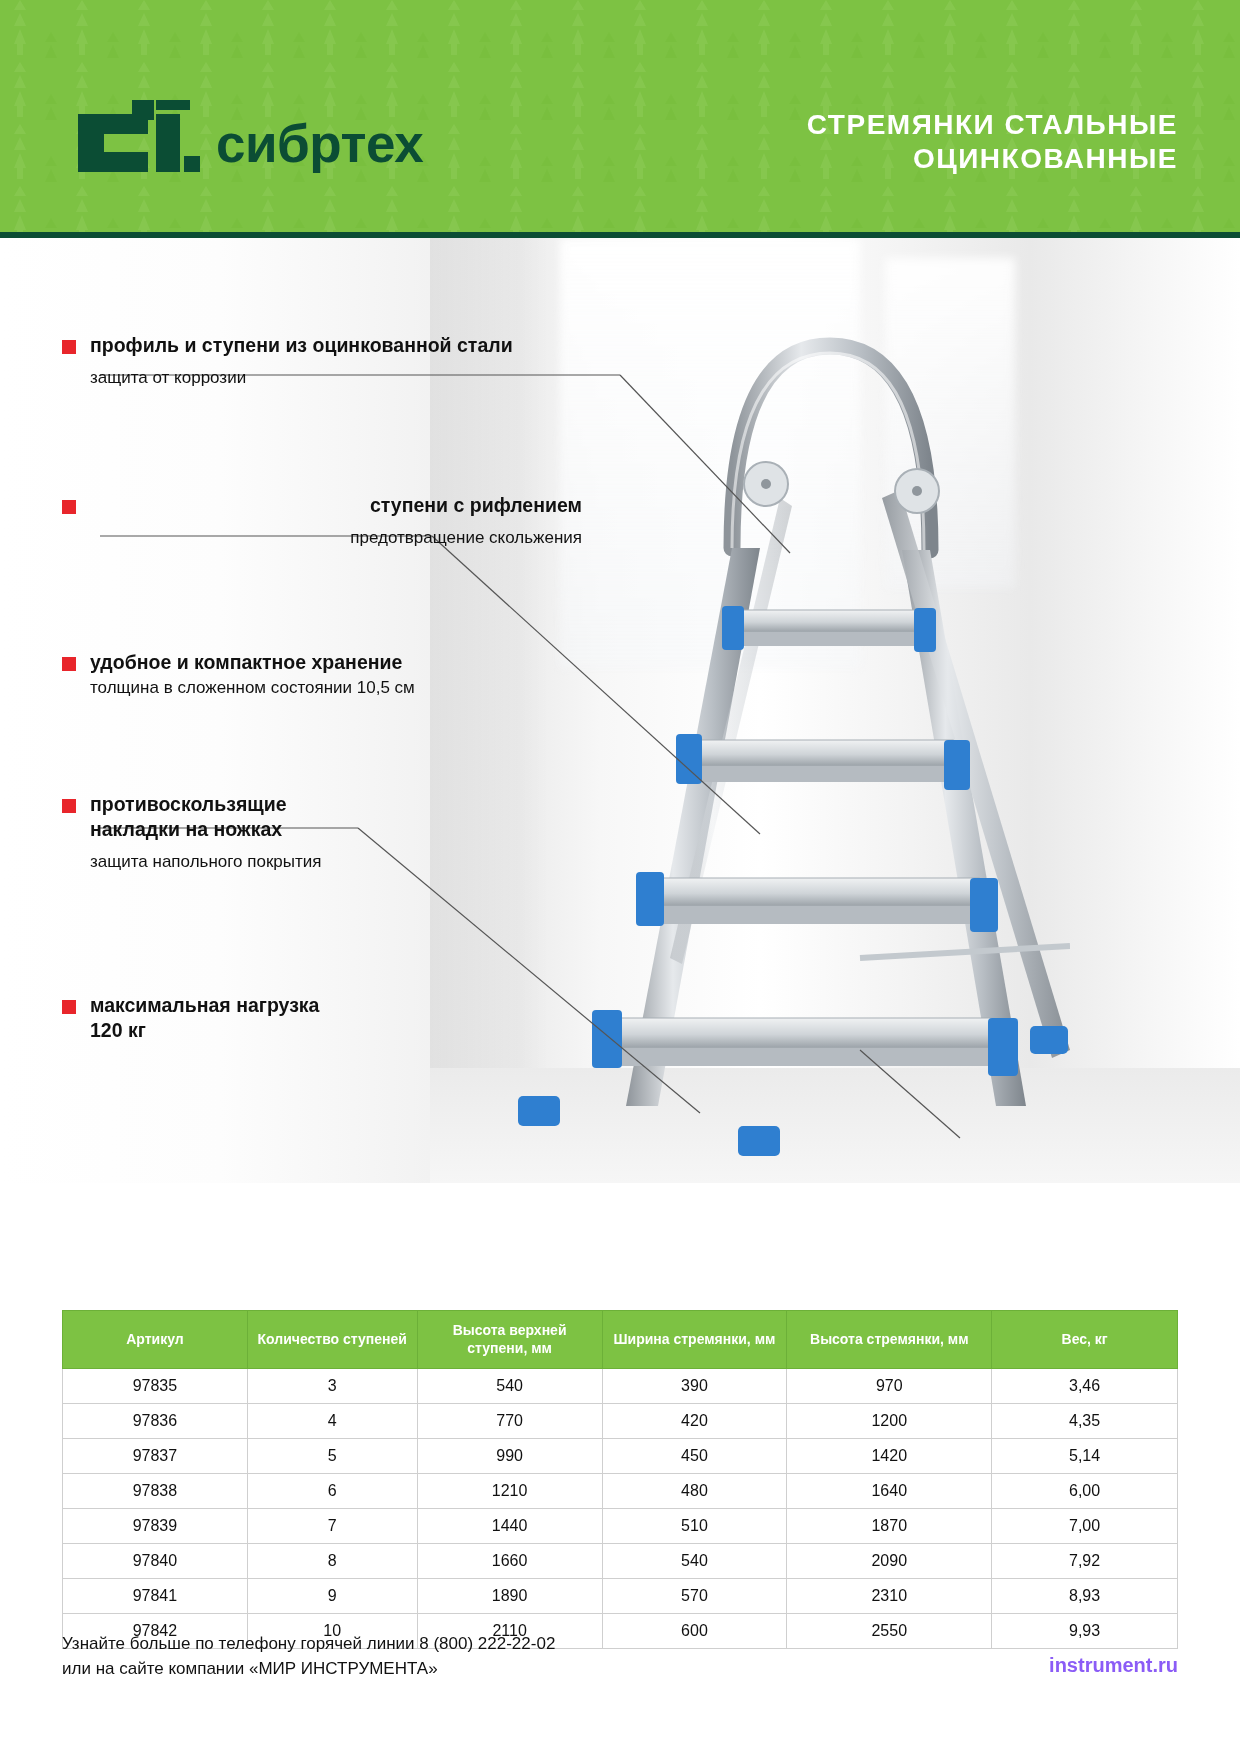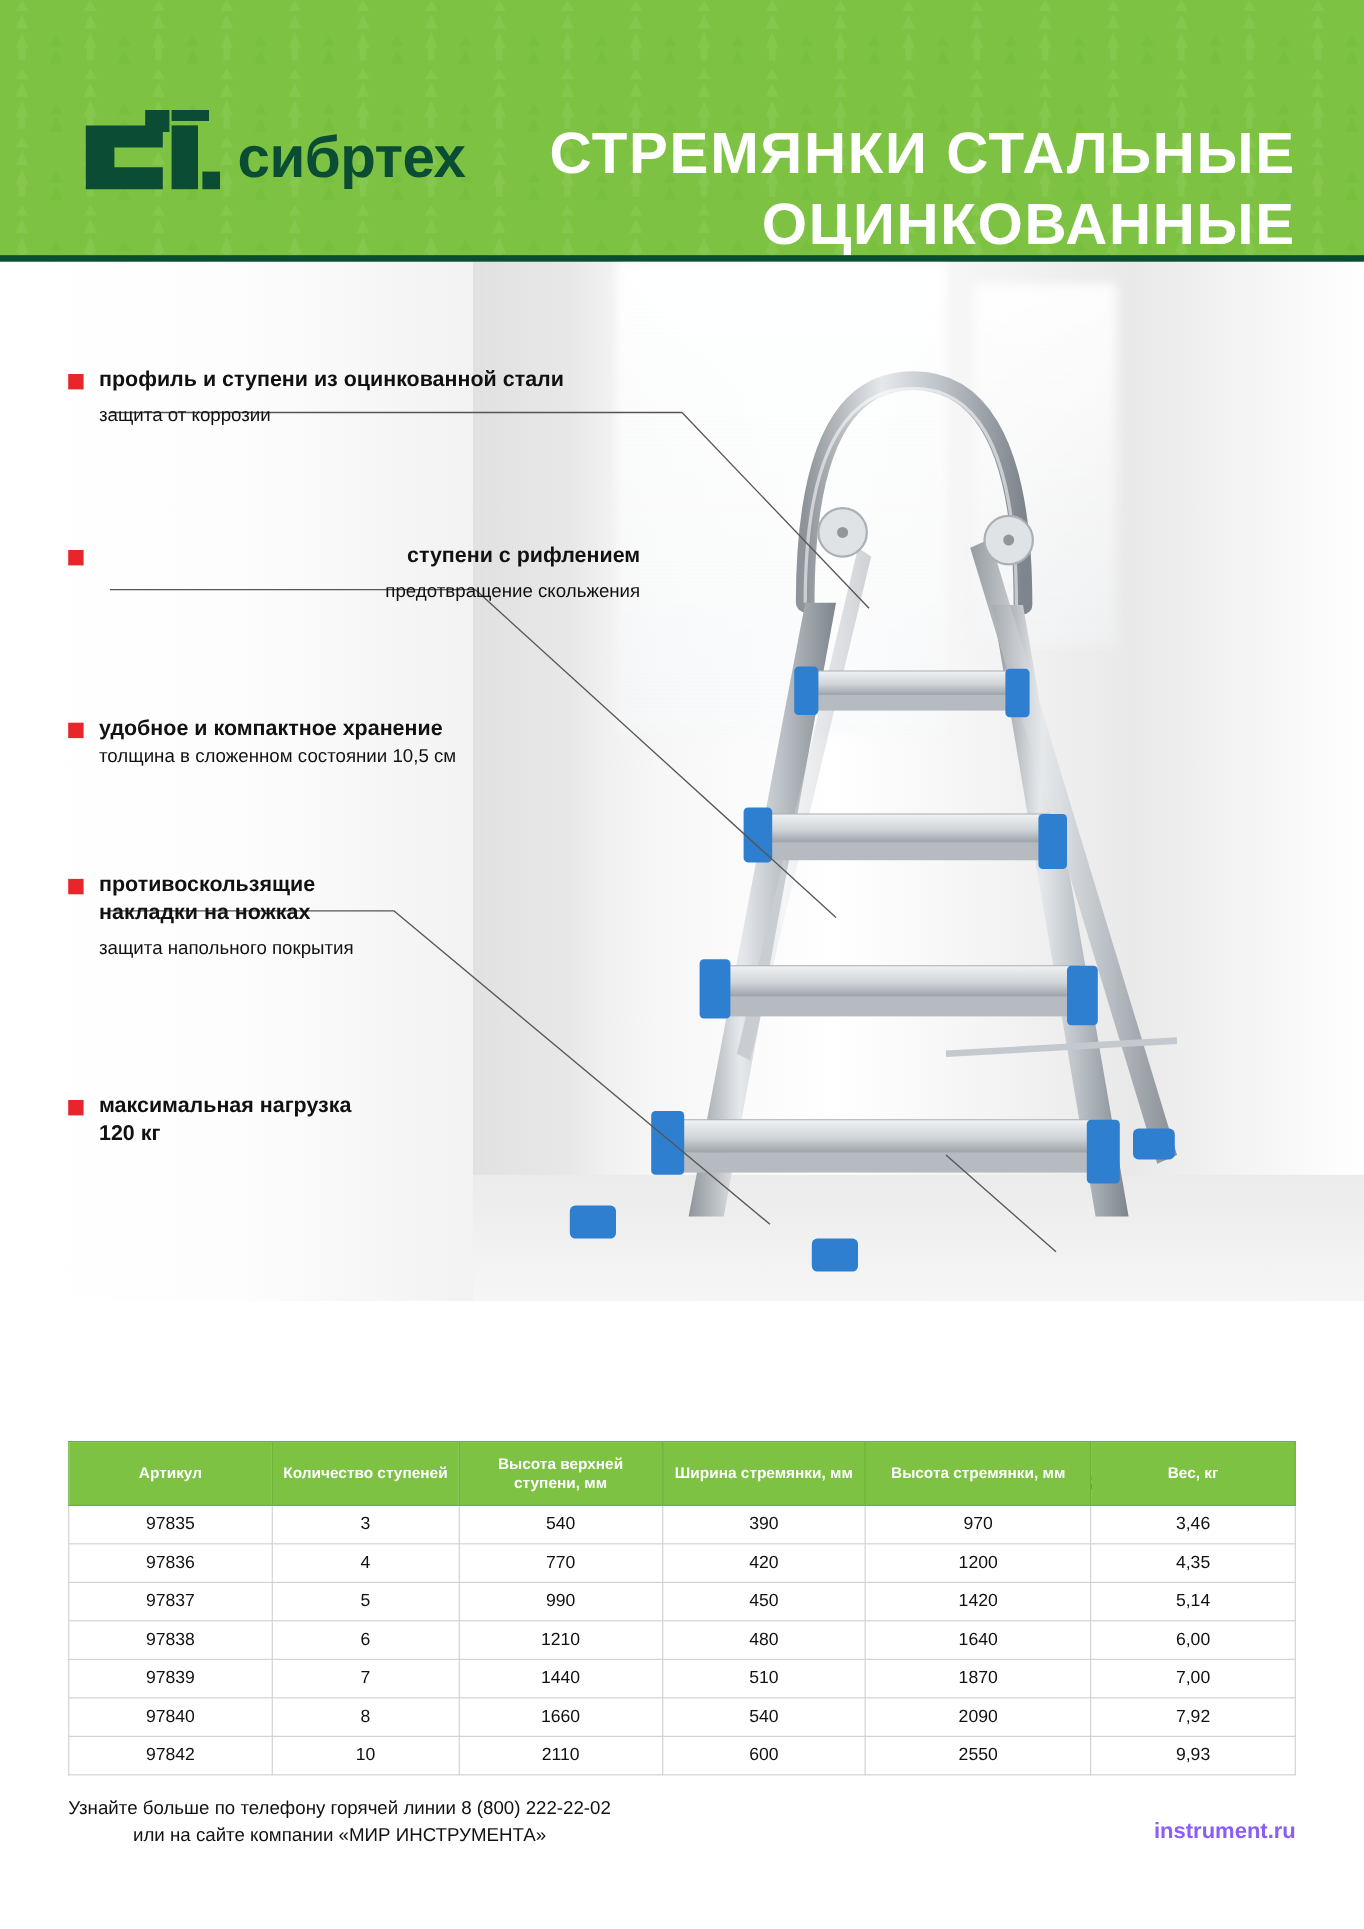--- a/index.html
+++ b/index.html
@@ -48,21 +48,21 @@
     font-weight: 700;
     color: #0b4d34;
     letter-spacing: -0.5px;
     margin-left: 8px;
     line-height: 1;
   }
   .header-title {
     position: absolute;
     right: 62px; top: 108px;
     text-align: right;
-    font-size: 53px;
+    font-size: 28px;
     font-weight: 700;
     color: #ffffff;
     letter-spacing: 1.5px;
     line-height: 1.22;
   }
 
   
   .photo-area {
     position: absolute;
     left: 0; top: 238px;
@@ -178,21 +178,20 @@
     left: 62px; top: 1632px;
     width: 1116px;
     display: flex;
     justify-content: space-between;
     align-items: flex-start;
   }
   .footer-text {
     font-size: 17px;
     line-height: 1.45;
     color: #111;
-    text-align: center;
   }
   .footer-site {
     font-size: 20px;
     font-weight: 700;
     color: #8b5cf6;
     margin-top: 22px;
   }
 </style>
 </head>
 <body>
@@ -407,20 +406,28 @@
       </tr>
       <tr>
         <td>97840</td>
         <td>8</td>
         <td>1660</td>
         <td>540</td>
         <td>2090</td>
         <td>7,92</td>
       </tr>
       <tr>
+        <td>97841</td>
+        <td>9</td>
+        <td>1890</td>
+        <td>570</td>
+        <td>2310</td>
+        <td>8,93</td>
+      </tr>
+      <tr>
         <td>97842</td>
         <td>10</td>
         <td>2110</td>
         <td>600</td>
         <td>2550</td>
         <td>9,93</td>
       </tr>
     </tbody>
   </table>
 </div>

